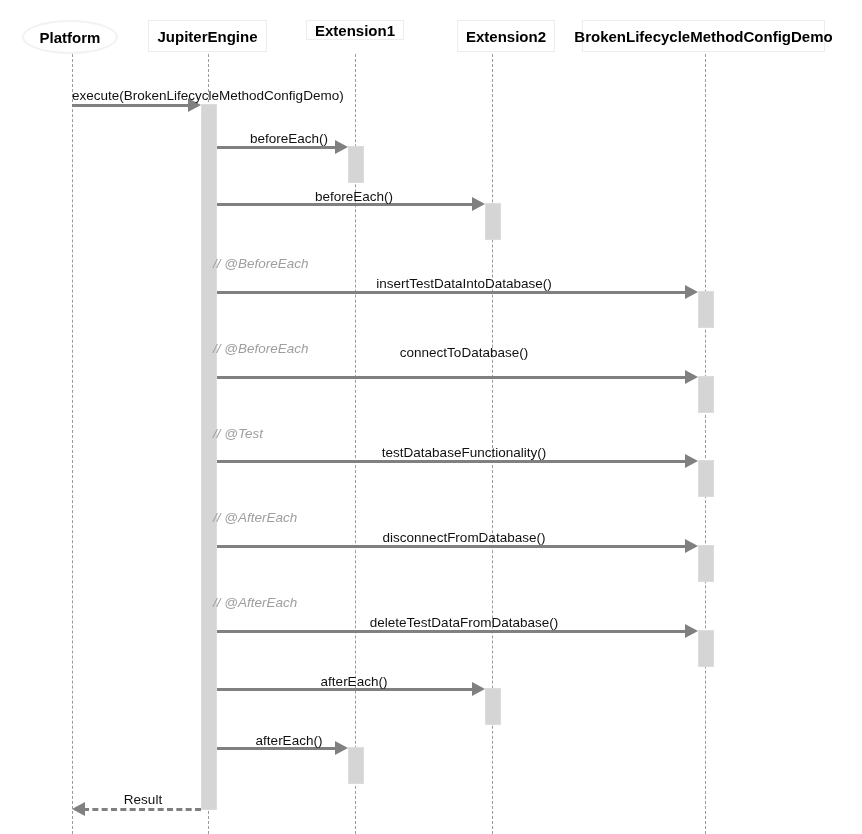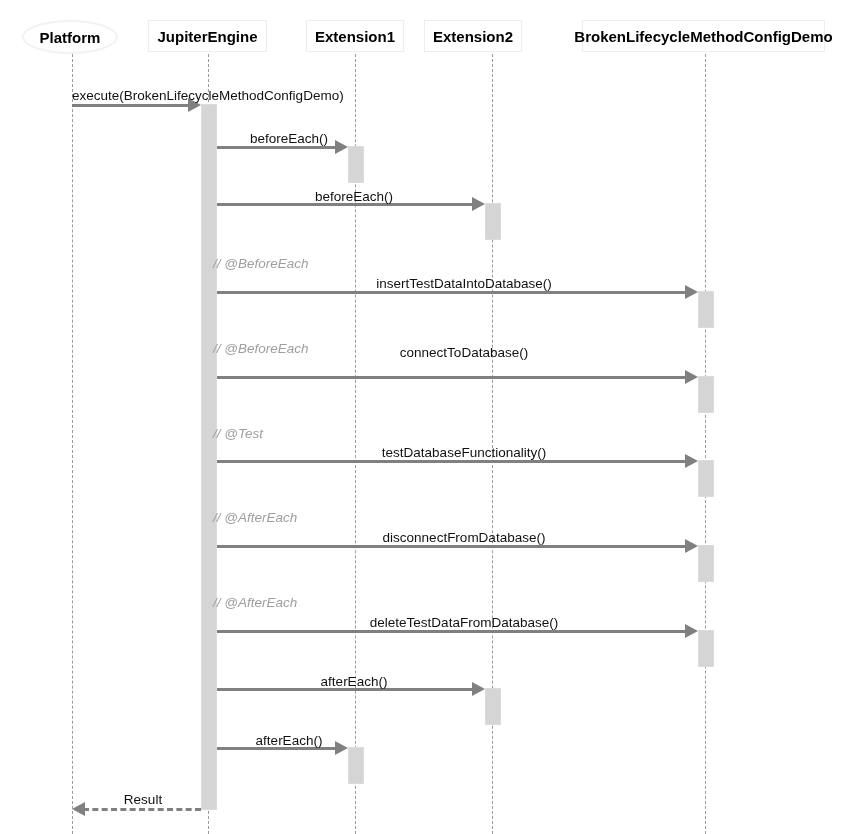--- a/index.html
+++ b/index.html
@@ -164,23 +164,23 @@
       <div class="note" style="left: 213px; top: 511px;">// @AfterEach</div>
       <div class="note" style="left: 213px; top: 596px;">// @AfterEach</div>
     </div>
   <div id="participants-layer">
       <div class="participant actor" style="left: 22px; top: 20px; width: 96px; height: 34px;">
         <span>Platform</span>
       </div>
       <div class="participant" style="left: 148px; top: 20px; width: 119px; height: 32px;">
         <span>JupiterEngine</span>
       </div>
-      <div class="participant" style="left: 306px; top: 20px; width: 98px; height: 32px;">
+      <div class="participant" style="left: 306px; top: 20px; width: 98px; height: 20px;">
         <span>Extension1</span>
       </div>
-      <div class="participant" style="left: 424px; top: 20px; width: 98px; height: 32px;">
+      <div class="participant" style="left: 457px; top: 20px; width: 98px; height: 32px;">
         <span>Extension2</span>
       </div>
       <div class="participant" style="left: 582px; top: 20px; width: 243px; height: 32px;">
         <span>BrokenLifecycleMethodConfigDemo</span>
       </div>
     </div>
 </div>
 
 </body></html>

